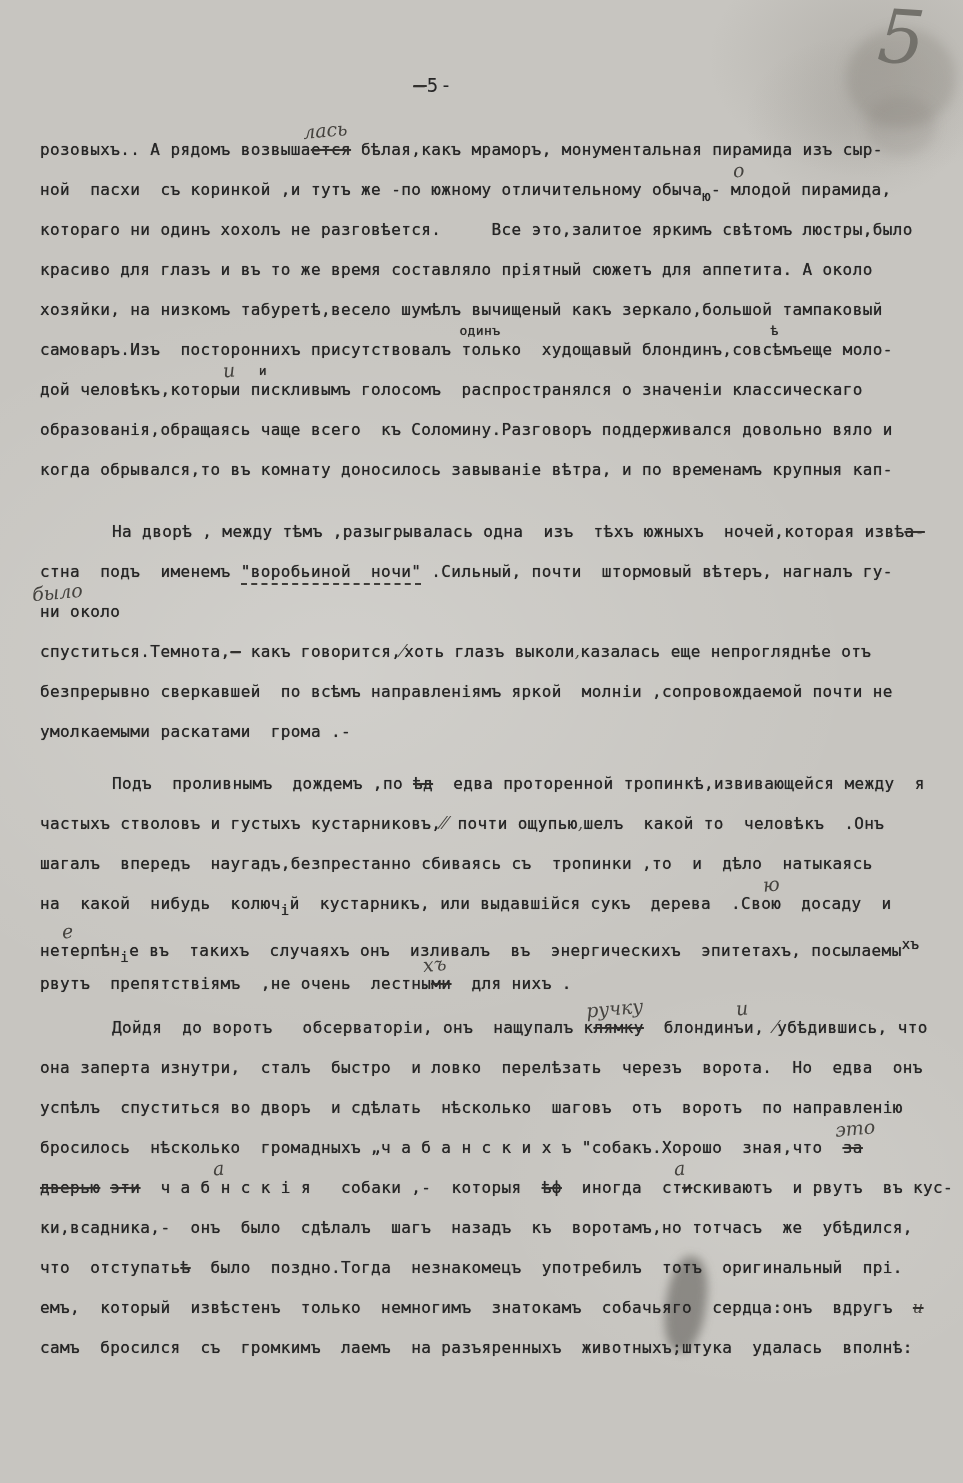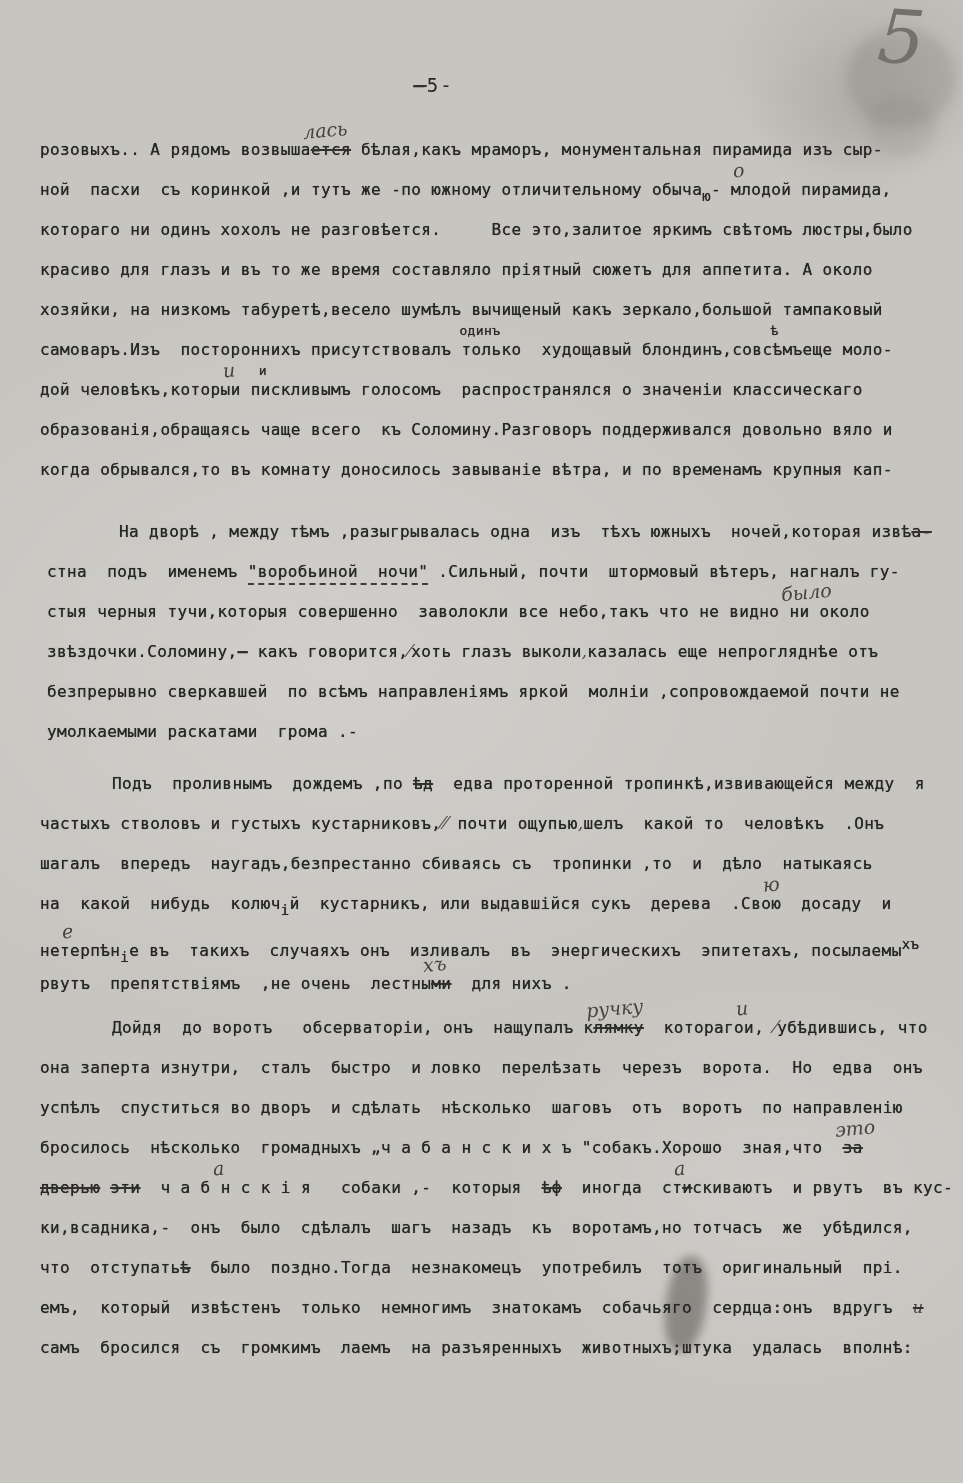--- a/index.html
+++ b/index.html
@@ -23,21 +23,21 @@
     font-size:74px;color:#73716b;transform:rotate(4deg);
     line-height:1;
   }
   .page-number{
     position:absolute;top:74px;left:0;width:100%;text-align:center;
     font-size:19px;letter-spacing:2px;
   }
   .page-number .inner{display:inline-block;transform:translateX(-48px);}
   .doc{position:absolute;top:130px;left:40px;right:18px;}
   .para{margin:0;padding:0;}
-  .para.m2{margin-top:22px;margin-left:7px;}
+  .para.m2{margin-top:22px;}
   .para.m3{margin-top:12px;}
   .para.m4{margin-top:4px;}
   .line{
     height:40px;line-height:40px;white-space:pre;
     font-size:16px;letter-spacing:0.4px;
     text-shadow:0 0 0.7px rgba(38,36,34,.85);
   }
   .line.indent{padding-left:72px;}
   .st{text-decoration:line-through;text-decoration-thickness:2px;text-decoration-color:#33312e;}
   .corr{position:relative;}
@@ -91,35 +91,35 @@
         <div class="line"><span class="">красиво для глазъ и въ то же время составляло пріятный сюжетъ для аппетита. А около</span></div>
         <div class="line"><span class="">хозяйки, на низкомъ табуретѣ,весело шумѣлъ вычищеный какъ зеркало,большой тампаковый</span></div>
         <div class="line"><span class="">самоваръ.Изъ  постороннихъ присутствовалъ </span><span class="corr"><span class="up-type">одинъ</span><span class="">только</span></span><span class="">  худощавый блондинъ,совс</span><span class="corr"><span class="up-type">ѣ</span><span class="">ѣ</span></span><span class="">мъеще моло-</span></div>
         <div class="line"><span class="">дой человѣкъ,которы</span><span class="corr"><span class="up-hw">и</span><span class="">и</span></span><span class=""> п</span><span class="corr"><span class="up-type">и</span><span class="">и</span></span><span class="">скливымъ голосомъ  распространялся о значеніи классическаго</span></div>
         <div class="line"><span class="">образованія,обращаясь чаще всего  къ Соломину.Разговоръ поддерживался довольно вяло и</span></div>
         <div class="line"><span class="">когда обрывался,то въ комнату доносилось завываніе вѣтра, и по временамъ крупныя кап-</span></div>
       </div>
       <div class="para m2">
         <div class="line indent"><span class="">На дворѣ , между тѣмъ ,разыгрывалась одна  изъ  тѣхъ южныхъ  ночей,которая извѣ</span><span class="st">а-</span></div>
         <div class="line"><span class="">стна  подъ  именемъ </span><span class="dashu">"воробьиной  ночи"</span><span class=""> .Сильный, почти  штормовый вѣтеръ, нагналъ гу-</span></div>
-        <div class="line"><span class="">стыя черныя тучи,которыя совершенно  заволокли все небо,такъ что не видно </span><span class="corr"><span class="up-hw">было</span><span class="">ни</span></span><span class=""> около</span></div>
-        <div class="line"><span class="">звѣздочки.Соломину,</span><span class="st">–</span><span class=""> какъ говорится,</span><span class="hwi">⁄</span><span class="">хоть глазъ выколи</span><span class="hwi">,</span><span class="">казалась еще непрогляднѣе отъ</span></div>
+        <div class="line"><span class="corr"><span class="up-hw">было</span><span class="">ни</span></span><span class=""> около</span></div>
+        <div class="line"><span class="">спуститься.Темнота,</span><span class="st">–</span><span class=""> какъ говорится,</span><span class="hwi">⁄</span><span class="">хоть глазъ выколи</span><span class="hwi">,</span><span class="">казалась еще непрогляднѣе отъ</span></div>
         <div class="line"><span class="">безпрерывно сверкавшей  по всѣмъ направленіямъ яркой  молніи ,сопровождаемой почти не</span></div>
         <div class="line"><span class="">умолкаемыми раскатами  грома .-</span></div>
       </div>
       <div class="para m3">
         <div class="line indent"><span class="">Подъ  проливнымъ  дождемъ ,по </span><span class="st">ѣд</span><span class="">  едва проторенной тропинкѣ,извивающейся между  я</span></div>
         <div class="line"><span class="">частыхъ стволовъ и густыхъ кустарниковъ,</span><span class="hwi">⁄⁄</span><span class=""> почти ощупью</span><span class="hwi">,</span><span class="">шелъ  какой то  человѣкъ  .Онъ</span></div>
         <div class="line"><span class="">шагалъ  впередъ  наугадъ,безпрестанно сбиваясь съ  тропинки ,то  и  дѣло  натыкаясь</span></div>
         <div class="line"><span class="">на  какой  нибудь  колюч</span><span class="sub">і</span><span class="">й  кустарникъ, или выдавшійся сукъ  дерева  .Сво</span><span class="corr"><span class="up-hw">ю</span><span class="">ю</span></span><span class="">  досаду  и</span></div>
         <div class="line"><span class="">нет</span><span class="corr"><span class="up-hw">е</span><span class="">е</span></span><span class="">рпѣн</span><span class="sub">і</span><span class="">е въ  такихъ  случаяхъ онъ  изливалъ  въ  энергическихъ  эпитетахъ, посылаемы</span><span class="supi">хъ</span></div>
         <div class="line"><span class="">рвутъ  препятствіямъ  ,не очень  лестны</span><span class="corr"><span class="up-hw">хъ</span><span class="st">ми</span></span><span class="">  для нихъ .</span></div>
       </div>
       <div class="para m4">
-        <div class="line indent"><span class="">Дойдя  до воротъ   обсерваторіи, онъ  нащупалъ к</span><span class="corr"><span class="up-hw">ручку</span><span class="st">лямку</span></span><span class="">  котораго</span><span class="corr"><span class="up-hw">и</span><span class="">и</span></span><span class="">, </span><span class="hwi">⁄</span><span class="">убѣдившись, что</span></div>
+        <div class="line indent"><span class="">Дойдя  до воротъ   обсерваторіи, онъ  нащупалъ к</span><span class="corr"><span class="up-hw">ручку</span><span class="st">лямку</span></span><span class="">  блондинъ</span><span class="corr"><span class="up-hw">и</span><span class="">и</span></span><span class="">, </span><span class="hwi">⁄</span><span class="">убѣдившись, что</span></div>
         <div class="line"><span class="">она заперта изнутри,  сталъ  быстро  и ловко  перелѣзать  черезъ  ворота.  Но  едва  онъ</span></div>
         <div class="line"><span class="">успѣлъ  спуститься во дворъ  и сдѣлать  нѣсколько  шаговъ  отъ  воротъ  по направленію</span></div>
         <div class="line"><span class="">бросилось  нѣсколько  громадныхъ „ч а б а н с к и х ъ "собакъ.Хорошо  зная,что  </span><span class="corr"><span class="up-hw">это</span><span class="st">за</span></span></div>
         <div class="line"><span class="st">дверью</span><span class=""> </span><span class="st">эти</span><span class="">  ч а б </span><span class="corr"><span class="up-hw">а</span><span class="">н</span></span><span class=""> с к і я   собаки ,-  которыя  </span><span class="st">ѣф</span><span class="">  иногда  ст</span><span class="corr"><span class="up-hw">а</span><span class="st">и</span></span><span class="">скиваютъ  и рвутъ  въ кус-</span></div>
         <div class="line"><span class="">ки,всадника,-  онъ  было  сдѣлалъ  шагъ  назадъ  къ  воротамъ,но тотчасъ  же  убѣдился,</span></div>
         <div class="line"><span class="">что  отступать</span><span class="st">ѣ</span><span class="">  было  поздно.Тогда  незнакомецъ  употребилъ  тотъ  оригинальный  прі.</span></div>
         <div class="line"><span class="">емъ,  который  извѣстенъ  только  немногимъ  знатокамъ  собачьяго  сердца:онъ  вдругъ  </span><span class="st hwi">и</span></div>
         <div class="line"><span class="">самъ  бросился  съ  громкимъ  лаемъ  на разъяренныхъ  животныхъ;штука  удалась  вполнѣ:</span></div>
       </div>
     </div>

